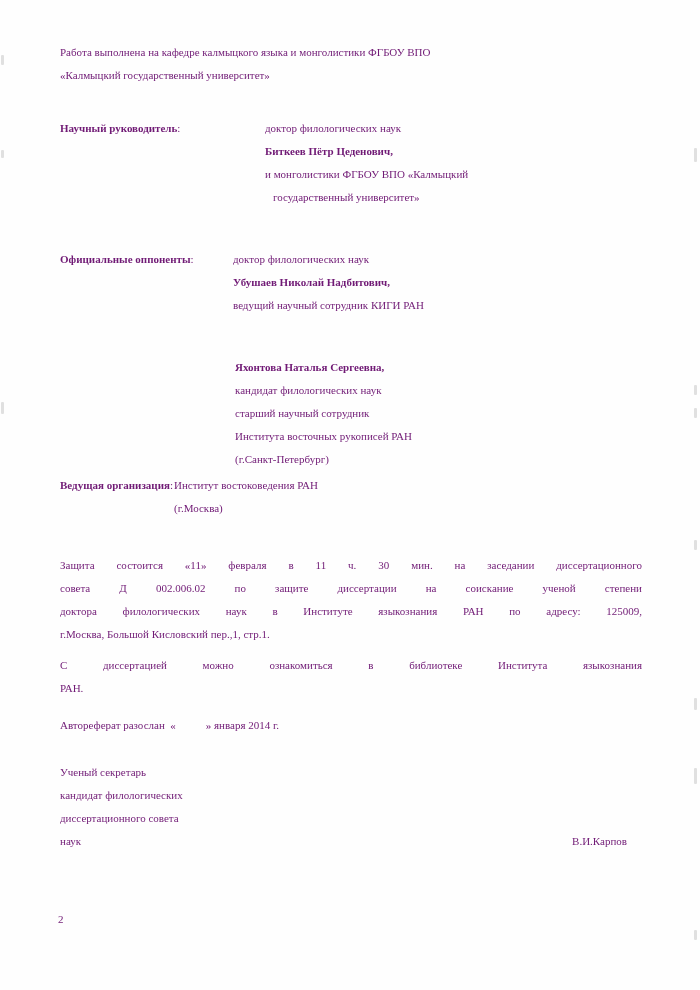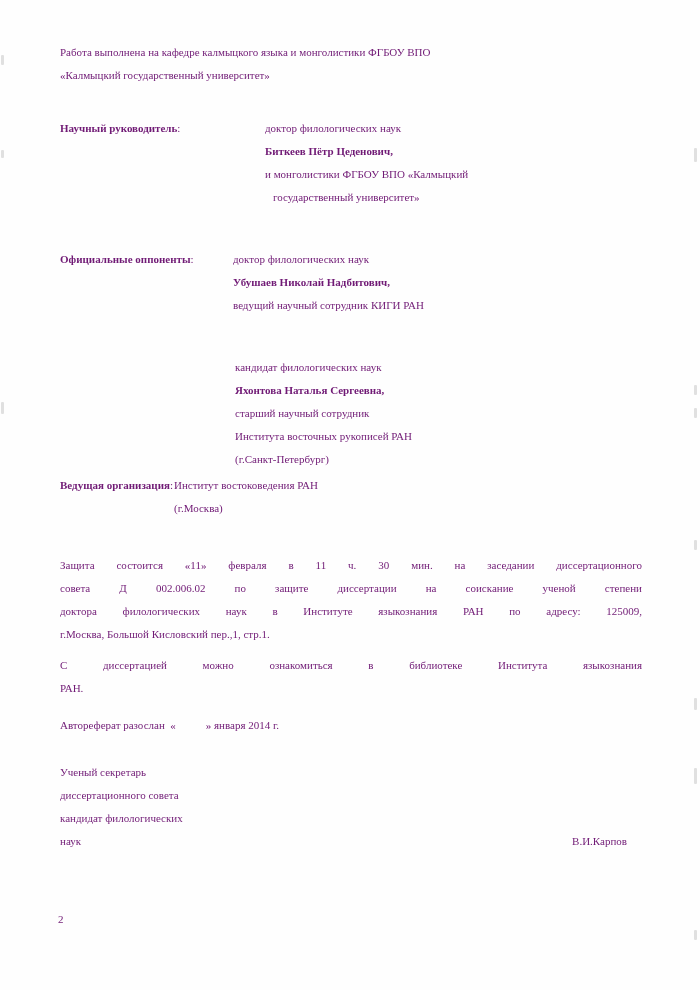--- a/index.html
+++ b/index.html
@@ -68,22 +68,22 @@
     <div class="label"><span class="b">Официальные оппоненты</span><span>:</span></div>
     <div class="opp-value">
       <div class="line">доктор филологических наук</div>
       <div class="line b">Убушаев Николай Надбитович,</div>
       <div class="line">ведущий научный сотрудник КИГИ РАН</div>
     </div>
   </div>
 
   <div class="block section" style="top:356px;">
     <div class="opp2-value">
+      <div class="line b">Яхонтова Наталья Сергеевна,</div>
       <div class="line">кандидат филологических наук</div>
-      <div class="line b">Яхонтова Наталья Сергеевна,</div>
       <div class="line">старший научный сотрудник</div>
       <div class="line">Института восточных рукописей РАН</div>
       <div class="line">(г.Санкт-Петербург)</div>
     </div>
   </div>
 
   <div class="block section" style="top:474px;">
     <div class="label"><span class="b">Ведущая организация</span><span>:</span></div>
     <div class="org-value">
       <div class="line">Институт востоковедения РАН</div>
@@ -102,22 +102,22 @@
     <div class="jline">С диссертацией можно ознакомиться в библиотеке Института языкознания</div>
     <div class="line">РАН.</div>
   </div>
 
   <div class="block" style="left:60px;top:714px;">
     <span class="line">Автореферат разослан  «</span><span class="gap-blank"></span><span class="line">» января 2014 г.</span>
   </div>
 
   <div class="block" style="left:60px;top:761px;width:580px;">
     <div class="line">Ученый секретарь</div>
+    <div class="line">кандидат филологических</div>
     <div class="line">диссертационного совета</div>
-    <div class="line">кандидат филологических</div>
     <div class="sig-row">
       <span class="line">наук</span>
       <span class="line">В.И.Карпов</span>
     </div>
   </div>
 
   <div class="pagenum">2</div>
 
 </div>
 

